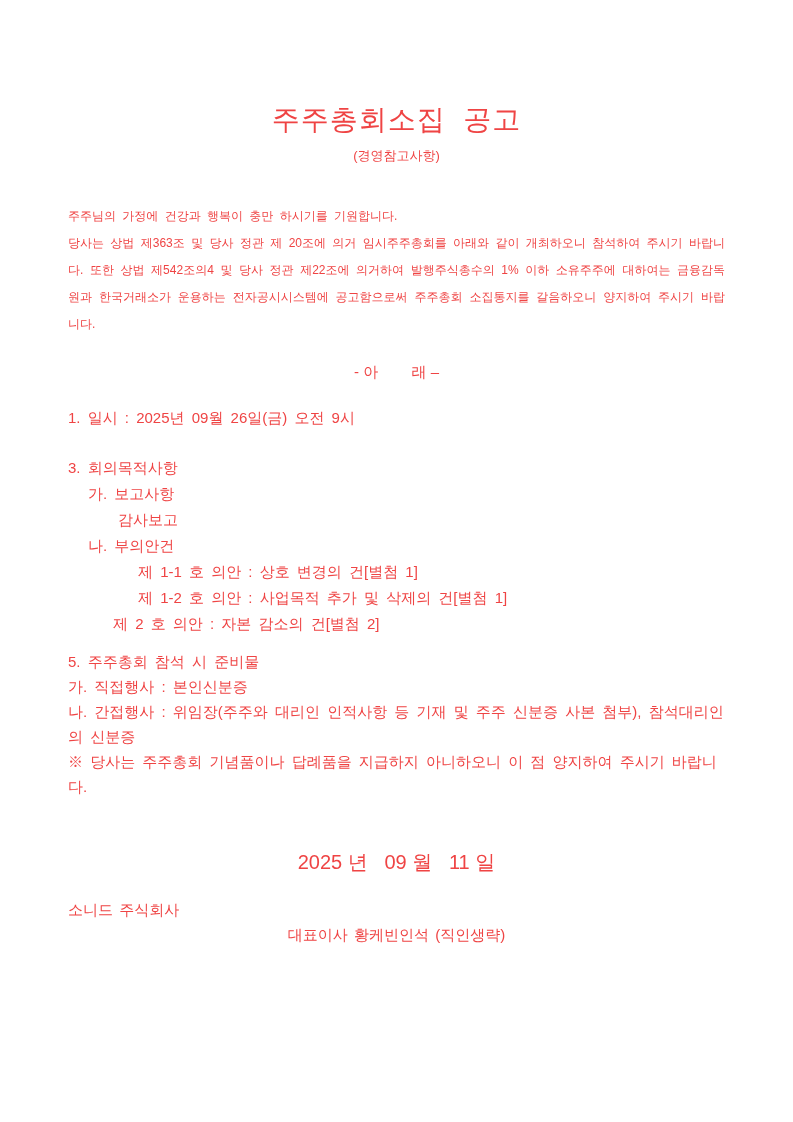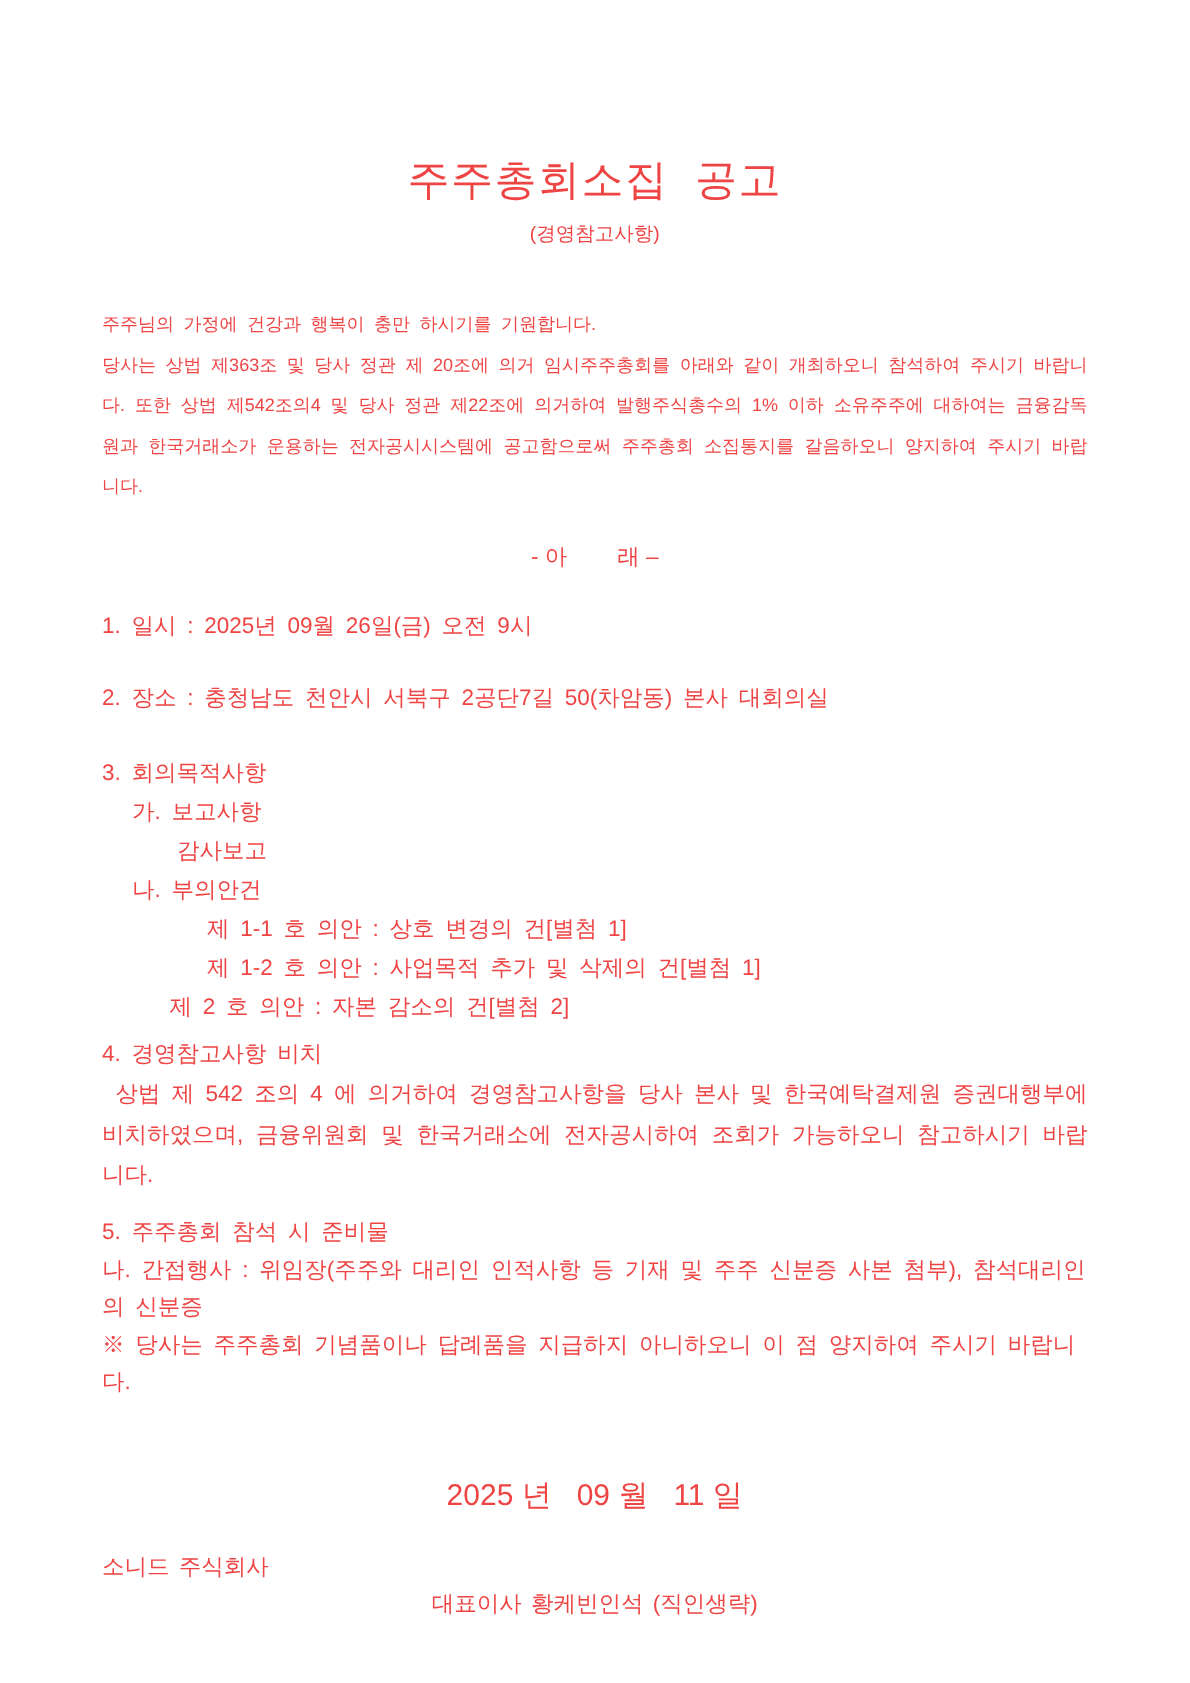--- a/index.html
+++ b/index.html
@@ -96,39 +96,35 @@
 
   <div class="intro-block">
     <div class="intro-greeting">주주님의 가정에 건강과 행복이 충만 하시기를 기원합니다.</div>
     <div class="intro-body">당사는 상법 제363조 및 당사 정관 제 20조에 의거 임시주주총회를 아래와 같이 개최하오니 참석하여 주시기 바랍니다. 또한 상법 제542조의4 및 당사 정관 제22조에 의거하여 발행주식총수의 1% 이하 소유주주에 대하여는 금융감독원과 한국거래소가 운용하는 전자공시시스템에 공고함으로써 주주총회 소집통지를 갈음하오니 양지하여 주시기 바랍니다.</div>
   </div>
 
   <div class="divider-line">- 아        래 –</div>
 
   <div class="sec sec1">1. 일시 : 2025년 09월 26일(금) 오전 9시</div>
 
-  <div class="sec sec2">2. 장소 : 충청남도 천안시 서북구 2공단7길 50(차암동) 본사 대회의실</div>
 
   <div class="sec sec3">
     <div>3. 회의목적사항</div>
     <div class="ind-20">가. 보고사항</div>
     <div class="ind-50">감사보고</div>
     <div class="ind-20">나. 부의안건</div>
     <div class="ind-70">제 1-1 호  의안 : 상호 변경의 건[별첨 1]</div>
     <div class="ind-70">제 1-2 호  의안 : 사업목적 추가 및 삭제의 건[별첨 1]</div>
     <div class="ind-45">제 2 호  의안 : 자본 감소의 건[별첨 2]</div>
   </div>
 
-  <div class="sec sec4">
-    <div>4. 경영참고사항 비치</div>
-    <div class="sec4-body">상법 제 542 조의 4 에 의거하여 경영참고사항을 당사 본사 및 한국예탁결제원 증권대행부에 비치하였으며, 금융위원회 및 한국거래소에 전자공시하여 조회가 가능하오니 참고하시기 바랍니다.</div>
-  </div>
 
   <div class="sec sec5">
     <div>5. 주주총회 참석 시 준비물</div>
+    <div>가. 직접행사 : 본인신분증</div>
     <div>나. 간접행사 : 위임장(주주와 대리인 인적사항 등 기재 및 주주 신분증 사본 첨부), 참석대리인의 신분증</div>
     <div>※ 당사는 주주총회 기념품이나 답례품을 지급하지 아니하오니 이 점 양지하여 주시기 바랍니다.</div>
   </div>
 
   <div class="footer-date">2025 년   09 월   11 일</div>
   <div class="footer-company">소니드 주식회사</div>
   <div class="footer-ceo">대표이사 황케빈인석 (직인생략)</div>
 
 </div>
 

